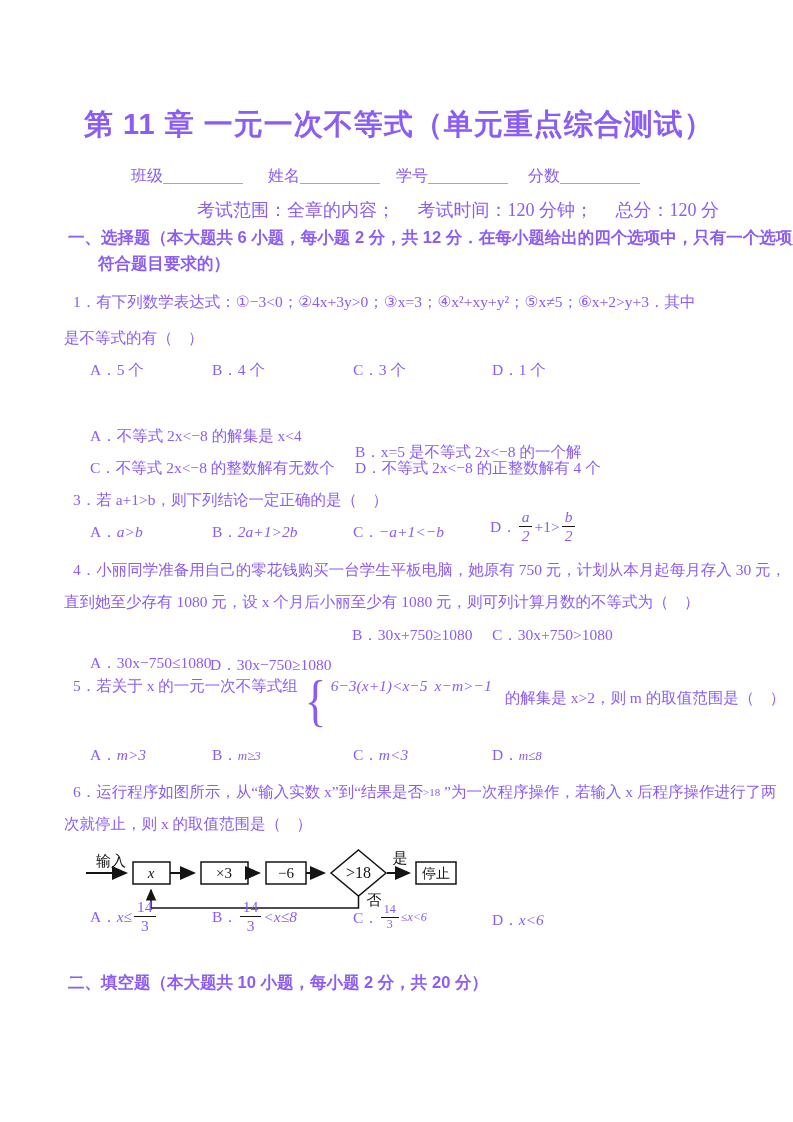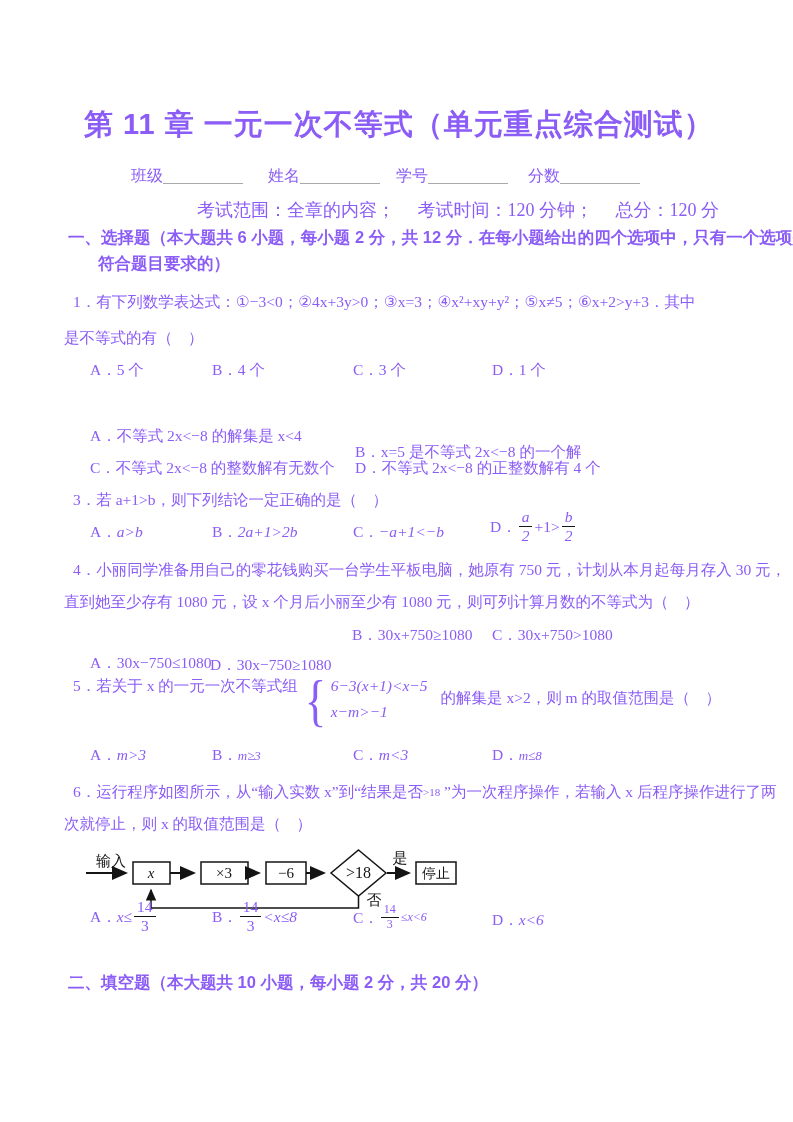--- a/index.html
+++ b/index.html
@@ -24,21 +24,21 @@
   .m{font-style:italic;}
   .sm{font-size:13px;}
   .xs{font-size:12px;}
   .opt{position:absolute;white-space:pre;}
   .optf{position:absolute;display:inline-flex;align-items:center;white-space:pre;}
   .frac{display:inline-flex;flex-direction:column;align-items:center;line-height:1.15;margin:0 2px;}
   .frac .fn{display:block;padding:0 3px;border-bottom:1px solid #141414;}
   .frac .fd{display:block;padding:0 3px;}
   .q5row{position:absolute;display:flex;align-items:flex-start;white-space:pre;}
   .brace{font-size:56px;font-weight:400;line-height:0.9;margin:0 2px 0 4px;transform:scaleX(0.8);}
-  .syscol{display:inline-flex;flex-direction:column;gap:7px;}
+  .syscol{display:inline-flex;flex-direction:row;gap:7px;}
   .raised{font-size:11px;vertical-align:1px;letter-spacing:0;}
   svg text{fill:#141414;font-family:"Liberation Serif","DejaVu Serif","DejaVu Sans",serif;}
 </style>
 </head>
 <body>
 
 <div class="page">
 
   <div class="abs title" style="left:84px;top:106px;">第 11 章 一元一次不等式（单元重点综合测试）</div>
 

